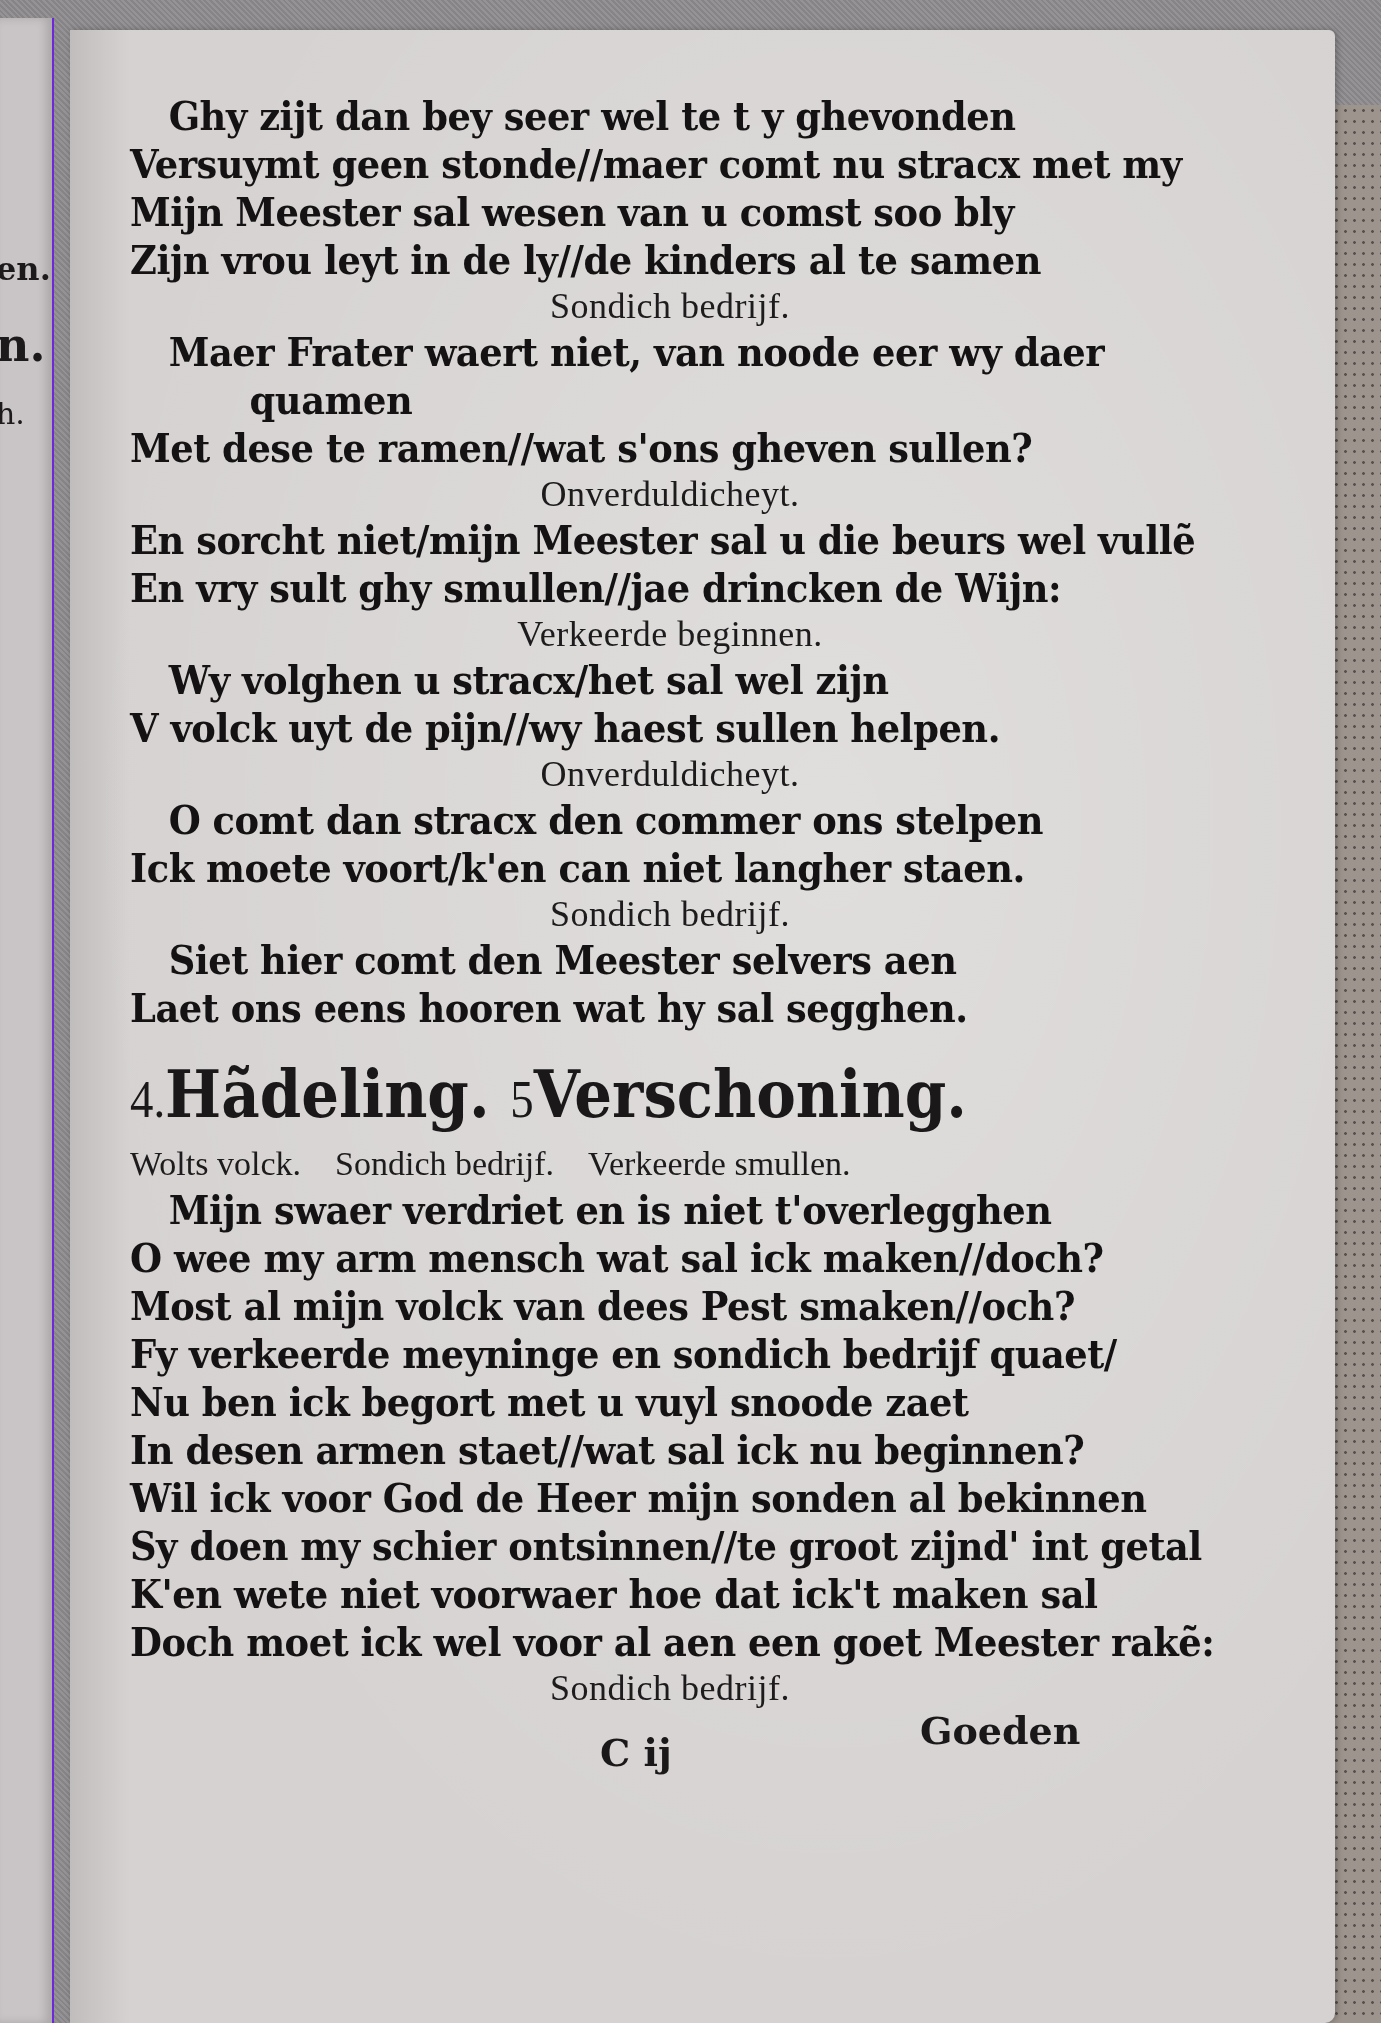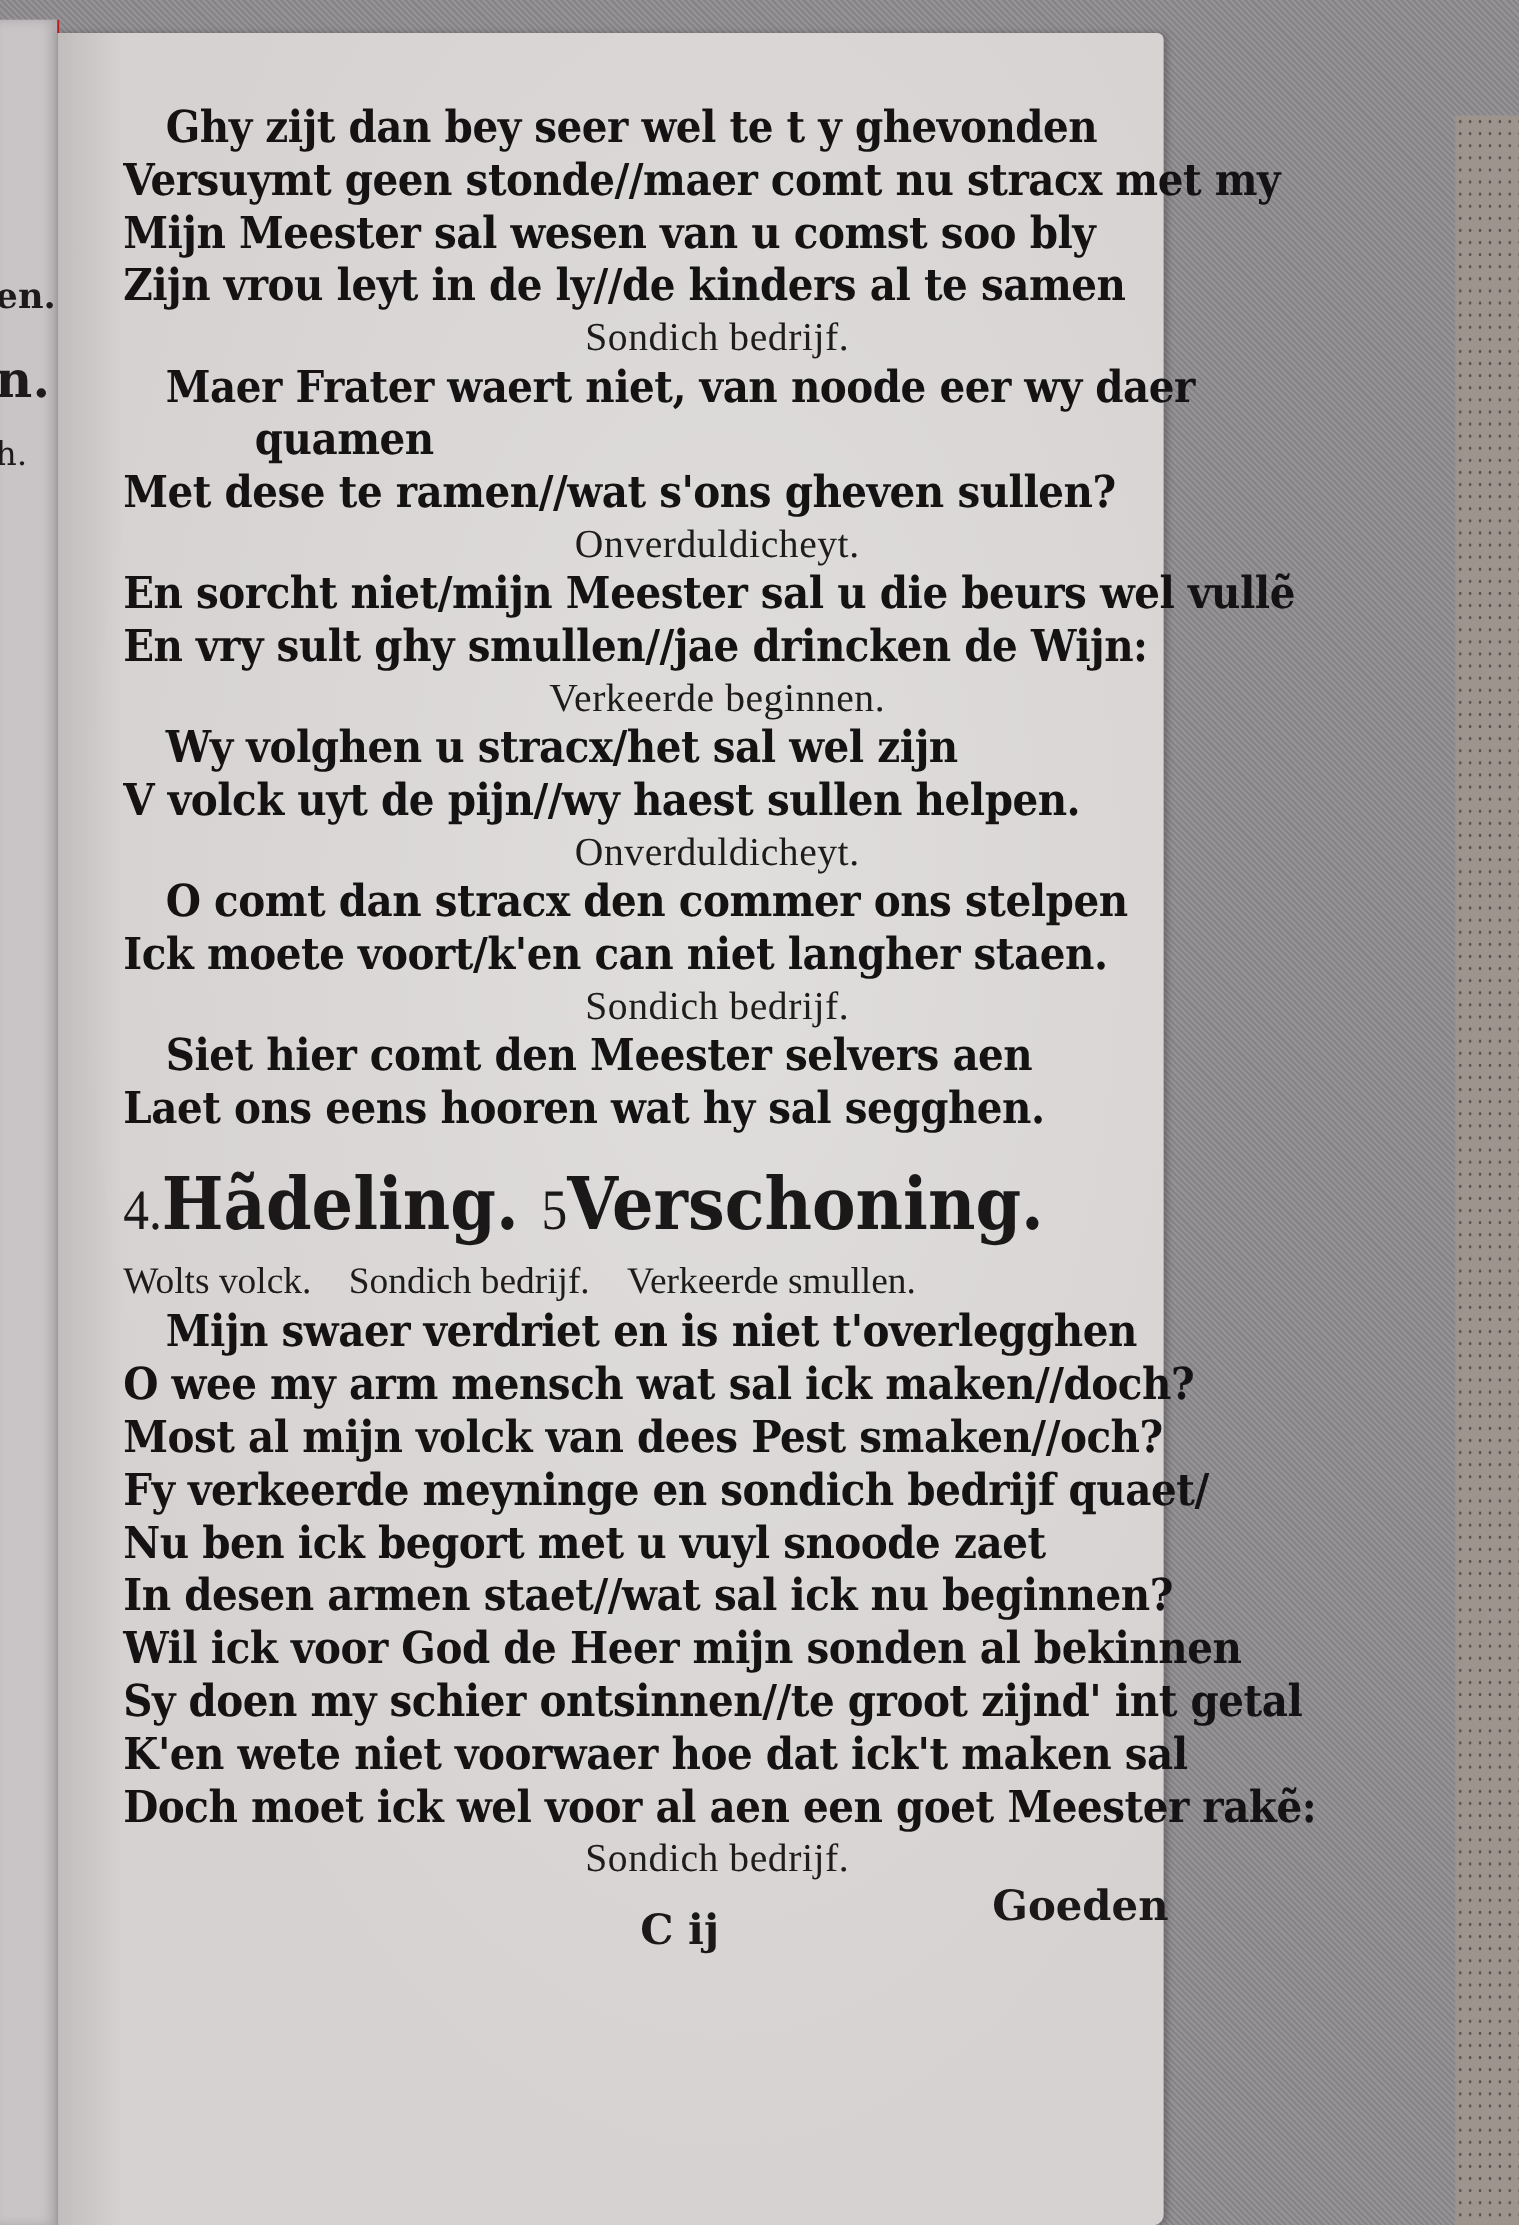--- a/index.html
+++ b/index.html
@@ -7,38 +7,38 @@
       width: 1381px; height: 2023px; overflow: hidden; position: relative;
       background: #8f8c90;
       background-image:
         repeating-linear-gradient(45deg, rgba(255,255,255,0.06) 0 2px, rgba(0,0,0,0.06) 2px 4px);
       font-family: "DejaVu Serif", serif;
     }
     
     .left-page {
       position: absolute; left: 0; top: 18px; width: 52px; height: 2005px;
       background: #c9c5c6;
-      border-right: 2px solid #b91c1c;
+      border-right: 2px solid #6d28d9;
       box-shadow: inset -6px 0 10px rgba(0,0,0,0.15);
       overflow: hidden;
     }
     .left-page .frag {
       position: absolute; left: -4px; font-family: "DejaVu Serif", serif;
       font-weight: bold; color: #1c1a1b;
     }
     
     .board {
       position: absolute; left: 1323px; top: 105px; width: 58px; height: 1918px;
       background: #9d948d;
       background-image: radial-gradient(rgba(30,25,25,0.55) 1px, transparent 1.5px);
       background-size: 9px 11px;
     }
     
     .page {
-      position: absolute; left: 52px; top: 30px; width: 1006px; height: 1993px;
+      position: absolute; left: 70px; top: 30px; width: 1265px; height: 1993px;
       background: #d6d2d2;
       background-image:
         radial-gradient(ellipse at 60% 40%, rgba(255,255,255,0.25), transparent 70%),
         linear-gradient(90deg, rgba(0,0,0,0.10), rgba(0,0,0,0) 60px);
       border-radius: 0 6px 10px 0;
       box-shadow: 2px 0 6px rgba(0,0,0,0.25);
     }
     .text-block {
       position: absolute; left: 60px; top: 62px; width: 1140px;
     }

